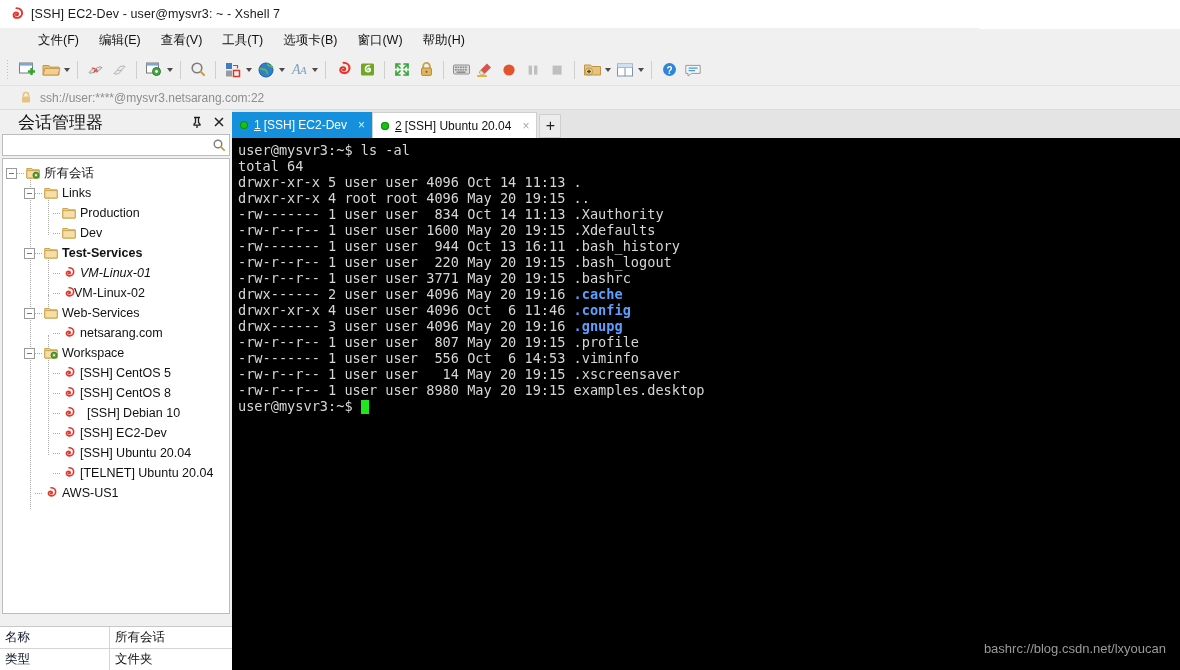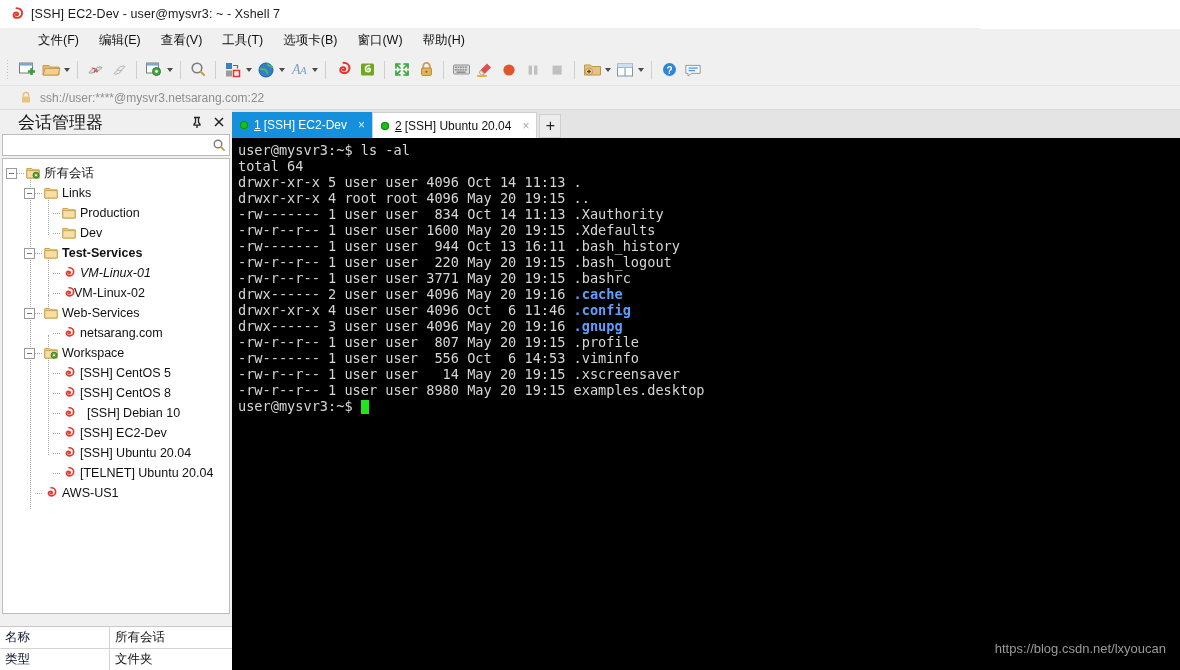--- a/index.html
+++ b/index.html
@@ -771,16 +771,16 @@
         <div class="term-line"><span>-rw-r--r-- 1 user user 3771 May 20 19:15 .bashrc</span></div>
         <div class="term-line"><span>drwx------ 2 user user 4096 May 20 19:16 </span><span class="c-dir">.cache</span></div>
         <div class="term-line"><span>drwxr-xr-x 4 user user 4096 Oct  6 11:46 </span><span class="c-dir">.config</span></div>
         <div class="term-line"><span>drwx------ 3 user user 4096 May 20 19:16 </span><span class="c-dir">.gnupg</span></div>
         <div class="term-line"><span>-rw-r--r-- 1 user user  807 May 20 19:15 .profile</span></div>
         <div class="term-line"><span>-rw------- 1 user user  556 Oct  6 14:53 .viminfo</span></div>
         <div class="term-line"><span>-rw-r--r-- 1 user user   14 May 20 19:15 .xscreensaver</span></div>
         <div class="term-line"><span>-rw-r--r-- 1 user user 8980 May 20 19:15 examples.desktop</span></div>
         <div class="term-line"><span>user@mysvr3:~$ </span><span class="cursor"></span></div>
       </div>
-    <div class="watermark">https://blog.csdn.net/lxyoucan</div>
+    <div class="watermark">bashrc://blog.csdn.net/lxyoucan</div>
   </div>
 
 </div>
 
 </body></html>

